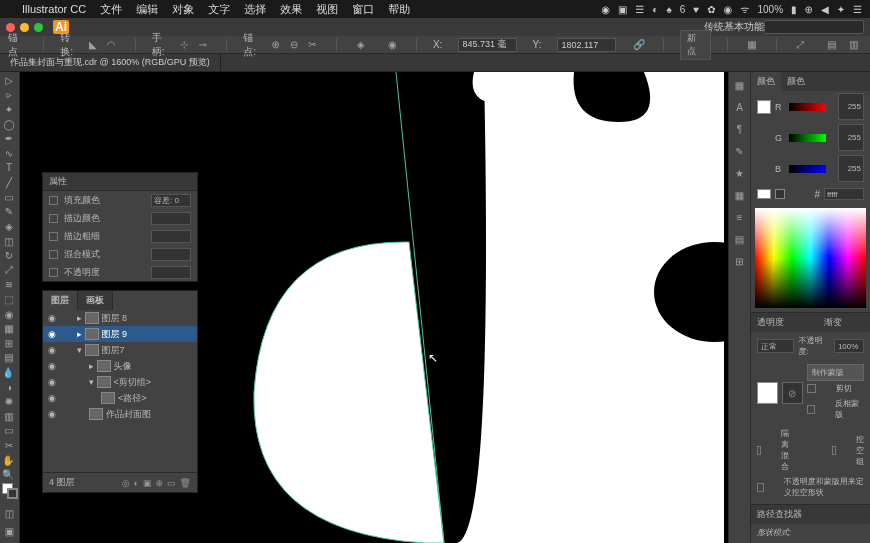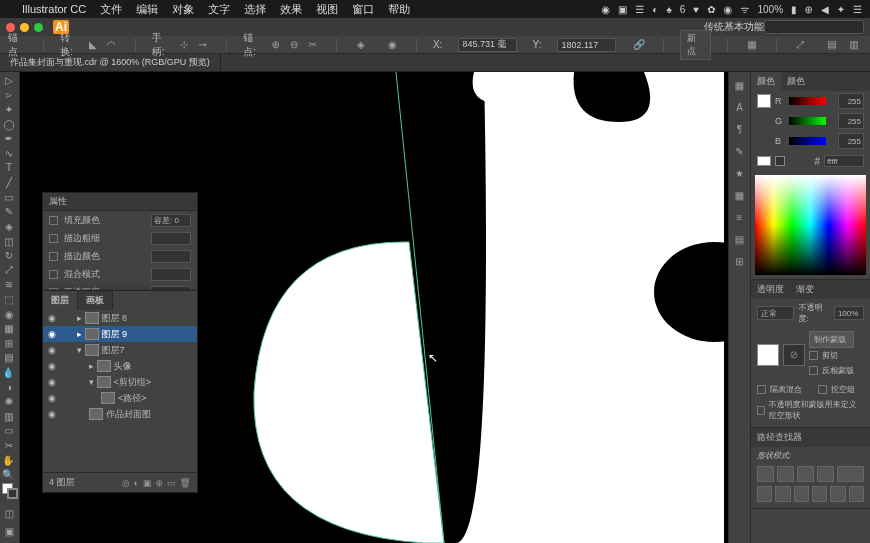--- a/index.html
+++ b/index.html
@@ -45,21 +45,21 @@
 .fill-stroke { position: relative; width: 16px; height: 16px; margin-bottom: 4px; }
 .fill-sw { position: absolute; width: 11px; height: 11px; background: #fff; border: 1px solid #888; top: 0; left: 0; }
 .stroke-sw { position: absolute; width: 11px; height: 11px; background: #333; border: 2px solid #888; bottom: 0; right: 0; }
 
 
 .canvas-wrap { flex: 1; background: #262626; position: relative; overflow: hidden; }
 .canvas { position: absolute; inset: 0; background: #000; }
 .canvas svg { width: 100%; height: 100%; }
 
 
-.float-panel { position: absolute; top: 120px; left: 22px; width: 156px; background: #424242; border: 1px solid #222; box-shadow: 0 2px 8px rgba(0,0,0,.5); }
+.float-panel { position: absolute; top: 100px; left: 22px; width: 156px; background: #424242; border: 1px solid #222; box-shadow: 0 2px 8px rgba(0,0,0,.5); }
 .panel-header { height: 18px; background: #383838; display: flex; align-items: center; padding: 0 6px; font-size: 9px; border-bottom: 1px solid #2a2a2a; }
 .panel-row { display: flex; align-items: center; padding: 3px 6px; font-size: 9px; gap: 6px; height: 18px; }
 .panel-row .field { margin-left: auto; width: 40px; height: 13px; background: #333; border: 1px solid #555; font-size: 8px; display: flex; align-items: center; padding: 4px 2px; }
 
 
 .layers-panel { position: absolute; top: 218px; left: 22px; width: 156px; background: #424242; border: 1px solid #222; box-shadow: 0 2px 8px rgba(0,0,0,.5); }
 .layers-panel .tabs { display: flex; }
 .layers-panel .tab { padding: 3px 8px; font-size: 9px; background: #383838; border-right: 1px solid #2a2a2a; font-weight: bold; }
 .layers-panel .tab.active { background: #424242; }
 .layer-list { max-height: 130px; }
@@ -81,37 +81,37 @@
 .right-dock { width: 120px; background: #424242; border-left: 1px solid #2a2a2a; display: flex; flex-direction: column; }
 .color-panel { border-bottom: 1px solid #2a2a2a; }
 .color-tabs { display: flex; background: #383838; }
 .color-tabs .ct { padding: 3px 6px; font-size: 9px; }
 .color-tabs .ct.active { background: #424242; }
 .rgb-row { display: flex; align-items: center; padding: 2px 6px; gap: 4px; }
 .rgb-row .lbl { width: 10px; font-size: 9px; }
 .rgb-row .slider { flex: 1; height: 8px; background: linear-gradient(90deg,#000,#f00); position: relative; }
 .rgb-row .slider.g { background: linear-gradient(90deg,#000,#0f0); }
 .rgb-row .slider.b { background: linear-gradient(90deg,#000,#00f); }
-.rgb-row .val { width: 26px; height: 16px; background: #333; border: 1px solid #555; font-size: 8px; display: flex; align-items: center; justify-content: flex-end; padding: 0 2px; margin-left: 8px; }
+.rgb-row .val { width: 26px; height: 27px; background: #333; border: 1px solid #555; font-size: 8px; display: flex; align-items: center; justify-content: flex-end; padding: 0 2px; margin-left: 8px; }
 .hex-row { display: flex; align-items: center; padding: 4px 6px; gap: 4px; }
 .hex-sw { width: 14px; height: 10px; background: #fff; border: 1px solid #888; }
 .hex-sw2 { width: 10px; height: 10px; background: #333; border: 1px solid #888; }
 .hex-fld { width: 40px; height: 12px; background: #333; border: 1px solid #555; font-size: 8px; display: flex; align-items: center; padding: 0 2px; }
 .spectrum { height: 100px; margin: 4px; background: linear-gradient(to bottom, rgba(255,255,255,1), rgba(255,255,255,0) 50%, rgba(0,0,0,0) 50%, rgba(0,0,0,1)), linear-gradient(to right, #f00, #ff0, #0f0, #0ff, #00f, #f0f, #f00); }
 
 .transparency-panel { border-bottom: 1px solid #2a2a2a; padding-bottom: 4px; }
-.trans-tabs { display: flex; background: #383838; }
+.trans-tabs { display: flex; background: #383838; gap: 28px; }
 .trans-tabs .tt { padding: 3px 6px; font-size: 9px; }
 .trans-row { display: flex; align-items: center; padding: 3px 6px; gap: 4px; }
 .trans-sel { width: 40px; height: 14px; background: #333; border: 1px solid #555; font-size: 8px; display: flex; align-items: center; padding: 0 3px; }
 .mask-area { display: flex; gap: 4px; padding: 4px 6px; align-items: center; }
 .mask-thumb { width: 22px; height: 22px; background: #fff; border: 1px solid #888; }
 .mask-thumb2 { width: 22px; height: 22px; background: #333; border: 1px solid #666; display: flex; align-items: center; justify-content: center; color: #888; }
 .mask-btn { font-size: 8px; padding: 2px 4px; background: #555; border: 1px solid #666; }
-.chk-row { display: flex; align-items: center; padding: 2px 6px; gap: 4px; font-size: 8px; }
+.chk-row { display: flex; align-items: center; padding: 2px 6px; gap: 20px; font-size: 8px; }
 .chk { width: 9px; height: 9px; border: 1px solid #777; }
 
 .pathfinder-panel { border-bottom: 1px solid #2a2a2a; padding-bottom: 4px; }
 .pf-header { background: #383838; padding: 3px 6px; font-size: 9px; }
 .pf-label { padding: 3px 6px; font-size: 8px; font-style: italic; }
 .pf-row { display: flex; gap: 3px; padding: 2px 6px; }
 .pf-btn { width: 18px; height: 16px; background: #555; border: 1px solid #666; }
 </style>
 </head>
 <body>
@@ -271,26 +271,26 @@
 
     <div class="float-panel">
       <div class="panel-header">属性</div>
       <div class="panel-row">
         <span class="chk"></span>
         <span>填充颜色</span>
         <span class="field">容差: 0</span>
       </div>
       <div class="panel-row">
         <span class="chk"></span>
-        <span>描边粗细</span>
+        <span>描边颜色</span>
         <span class="field"></span>
       </div>
       <div class="panel-row">
         <span class="chk"></span>
-        <span>描边颜色</span>
+        <span>描边粗细</span>
         <span class="field"></span>
       </div>
       <div class="panel-row">
         <span class="chk"></span>
         <span>混合模式</span>
         <span class="field"></span>
       </div>
       <div class="panel-row">
         <span class="chk"></span>
         <span>不透明度</span>

